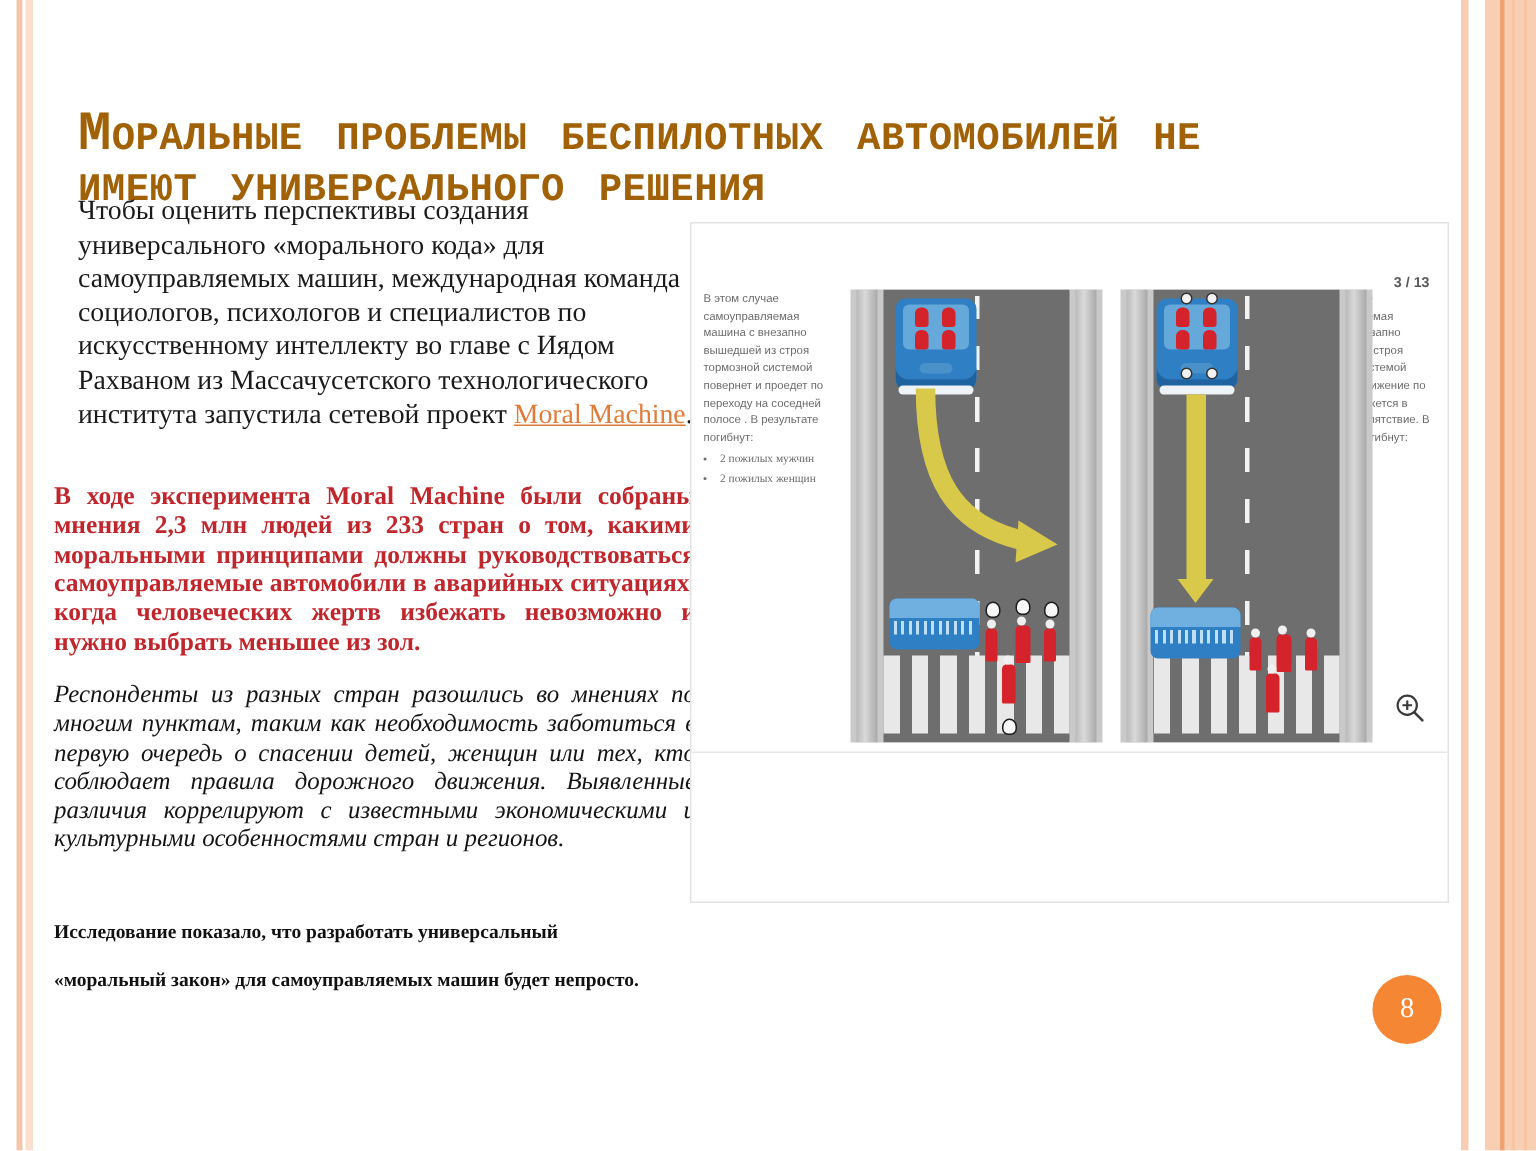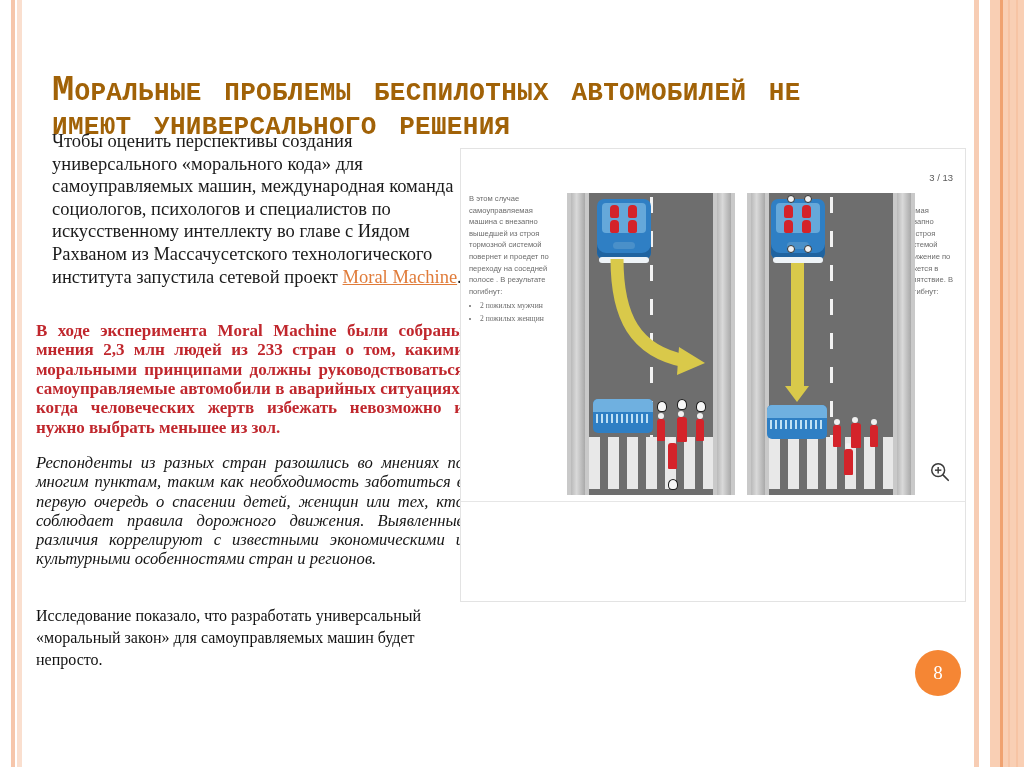--- a/index.html
+++ b/index.html
@@ -73,24 +73,24 @@
     width: 428px;
     font-size: 16.6px;
     line-height: 19.3px;
     color: #141414;
     font-style: italic;
     text-align: justify;
   }
   .para-final {
     margin: 36px 0 0 0;
     width: 400px;
-    font-size: 16px;
-    line-height: 22px;
+    font-size: 13px;
+    line-height: 32px;
     color: #111111;
-    font-weight: normal;
+    font-weight: bold;
     text-align: left;
   }
 
   
   .shot {
     position: absolute;
     left: 460px;
     top: 148px;
     width: 504px;
     height: 452px;
@@ -104,23 +104,23 @@
     left: 0; right: 0;
     top: 10px;
     text-align: center;
     font-size: 14.5px;
     color: #3b3b3b;
     padding-left: 10px;
   }
   .shot-counter {
     position: absolute;
     right: 12px;
-    top: 23px;
+    top: 34px;
     font-size: 9.5px;
-    font-weight: normal;
+    font-weight: bold;
     color: #5a5a5a;
     margin-left: 28px;
   }
   .cap {
     position: absolute;
     top: 44px;
     width: 92px;
     font-size: 7.6px;
     line-height: 11.6px;
     color: #6c6c6c;

